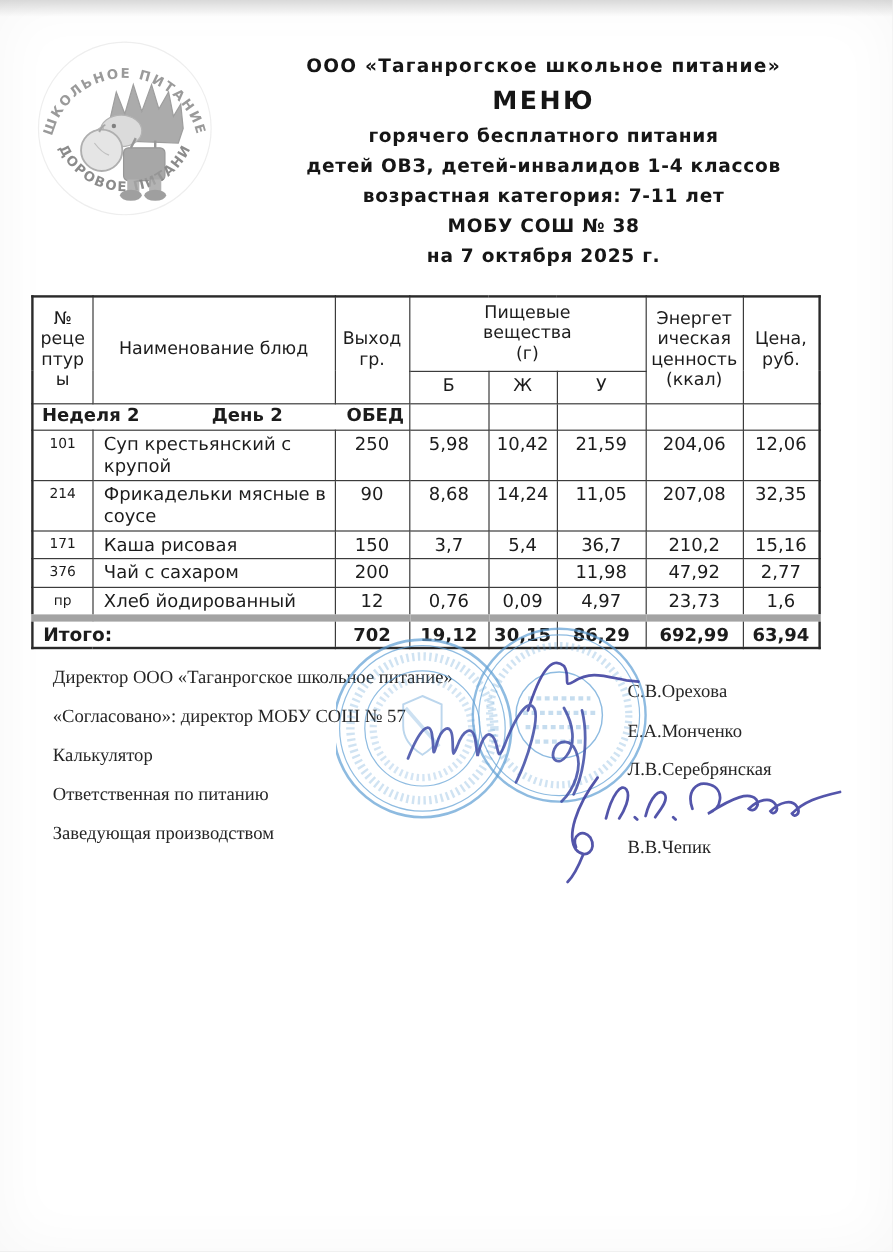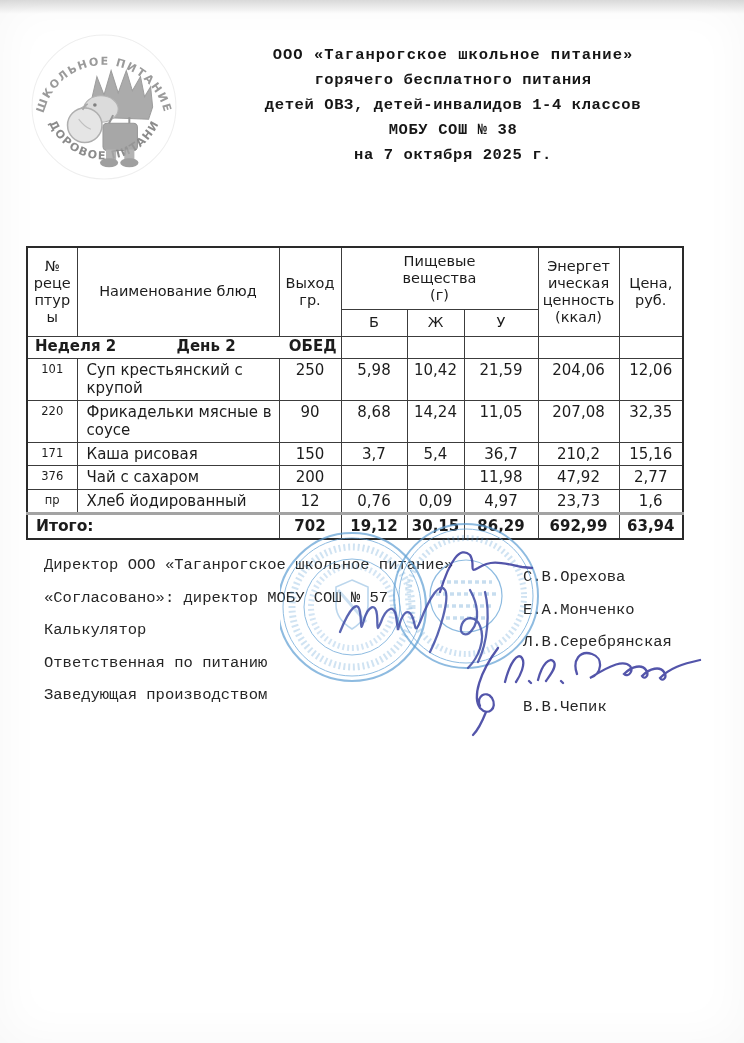--- a/index.html
+++ b/index.html
@@ -12,21 +12,21 @@
   .shade-top{
     position:absolute;top:0;left:0;width:100%;height:14px;
     background:linear-gradient(to bottom,rgba(110,110,110,.30),rgba(255,255,255,0));
     opacity:.8;
   }
   
   .logo{position:absolute;left:28px;top:30px;width:152px;height:152px;opacity:.88;}
   
   .doc-header{
     position:absolute;left:162px;top:42px;width:582px;
-    text-align:center;font-weight:bold;color:#161616;font-family:Liberation Mono, monospace;
+    text-align:center;font-weight:bold;color:#161616;
   }
   .h-org{font-size:15.5px;letter-spacing:1px;line-height:26px;}
   .h-title{font-size:21px;letter-spacing:2px;line-height:33px;}
   .h-line{font-size:15.5px;letter-spacing:.6px;line-height:25px;}
   
   .menu-table{
     position:absolute;left:26px;top:246px;width:656px;
     border-collapse:collapse;table-layout:fixed;
     font-size:15px;color:#1c1c1c;
   }
@@ -43,26 +43,26 @@
   .week-cell{vertical-align:middle;white-space:nowrap;}
   .week-cell .wk{display:inline-block;margin-left:7px;}
   .week-cell .dy{display:inline-block;margin-left:55px;}
   .week-cell .ml{display:inline-block;margin-left:48px;text-align:center;}
   .menu-table td.c0{font-size:11.5px;text-align:center;padding-top:3px;line-height:14px;}
   .menu-table td.c1{text-align:left;padding:2px 4px 2px 9px;white-space:pre-line;line-height:18.5px;margin-top:44px;}
   .menu-table td.c2,.menu-table td.c3,.menu-table td.c4,.menu-table td.c5,
   .menu-table td.c6,.menu-table td.c7{text-align:center;padding-top:2px;line-height:18px;}
   .menu-table tbody tr.data-row{height:21px;}
   .total-row{height:25px;font-weight:bold;}
-  .total-row td{border-top:3px solid #a3a3a3;vertical-align:middle;text-align:center;}
+  .total-row td{border-top:6px solid #a3a3a3;vertical-align:middle;text-align:center;}
   .total-row td.total-label{text-align:left;padding-left:8px;font-size:15.5px;}
   
   .signatures{
     position:absolute;left:44px;top:549px;width:648px;
-    font-family:Liberation Mono, monospace;font-size:15.5px;color:#262626;
+    font-family:Liberation Serif, serif;font-size:15.5px;color:#262626;
   }
   .sig-row{position:relative;height:32.5px;line-height:32.5px;}
   .sig-name{position:absolute;left:479px;top:12px;}
   
   .stamps{position:absolute;left:280px;top:512px;width:450px;height:240px;pointer-events:none;}
 </style>
 </head>
 <body>
 
 <div class="page">
@@ -94,22 +94,24 @@
       <line x1="100" y1="92" x2="100" y2="86" stroke="#757575" stroke-width="2"></line>
       <rect x="77" y="118" width="10" height="11" fill="#9a9a9a"></rect>
       <rect x="95" y="118" width="10" height="11" fill="#9a9a9a"></rect>
       <ellipse cx="80" cy="131" rx="9" ry="4.5" fill="#7f7f7f"></ellipse>
       <ellipse cx="100" cy="131" rx="9" ry="4.5" fill="#7f7f7f"></ellipse>
     </g>
   </svg>
 
   <header class="doc-header">
     <div class="h-org">ООО «Таганрогское школьное питание»</div>
+    <div class="h-title">МЕНЮ</div>
     <div class="h-line">горячего бесплатного питания</div>
     <div class="h-line">детей ОВЗ, детей-инвалидов 1-4 классов</div>
+    <div class="h-line">возрастная категория: 7-11 лет</div>
     <div class="h-line">МОБУ СОШ № 38</div>
     <div class="h-line">на 7 октября 2025 г.</div>
   </header>
 
   <table class="menu-table">
     <colgroup>
       <col style="width:50px">
         <col style="width:202px">
         <col style="width:62px">
       <col style="width:66px">
@@ -161,21 +163,21 @@
           <td class="c1">Суп крестьянский с
 крупой</td>
           <td class="c2">250</td>
           <td class="c3">5,98</td>
           <td class="c4">10,42</td>
           <td class="c5">21,59</td>
           <td class="c6">204,06</td>
           <td class="c7">12,06</td>
         </tr>
         <tr class="data-row">
-          <td class="c0">220</td>
+          <td class="c0">214</td>
           <td class="c1">Фрикадельки мясные в
 соусе</td>
           <td class="c2">90</td>
           <td class="c3">8,68</td>
           <td class="c4">14,24</td>
           <td class="c5">11,05</td>
           <td class="c6">207,08</td>
           <td class="c7">32,35</td>
         </tr>
         <tr class="data-row">

